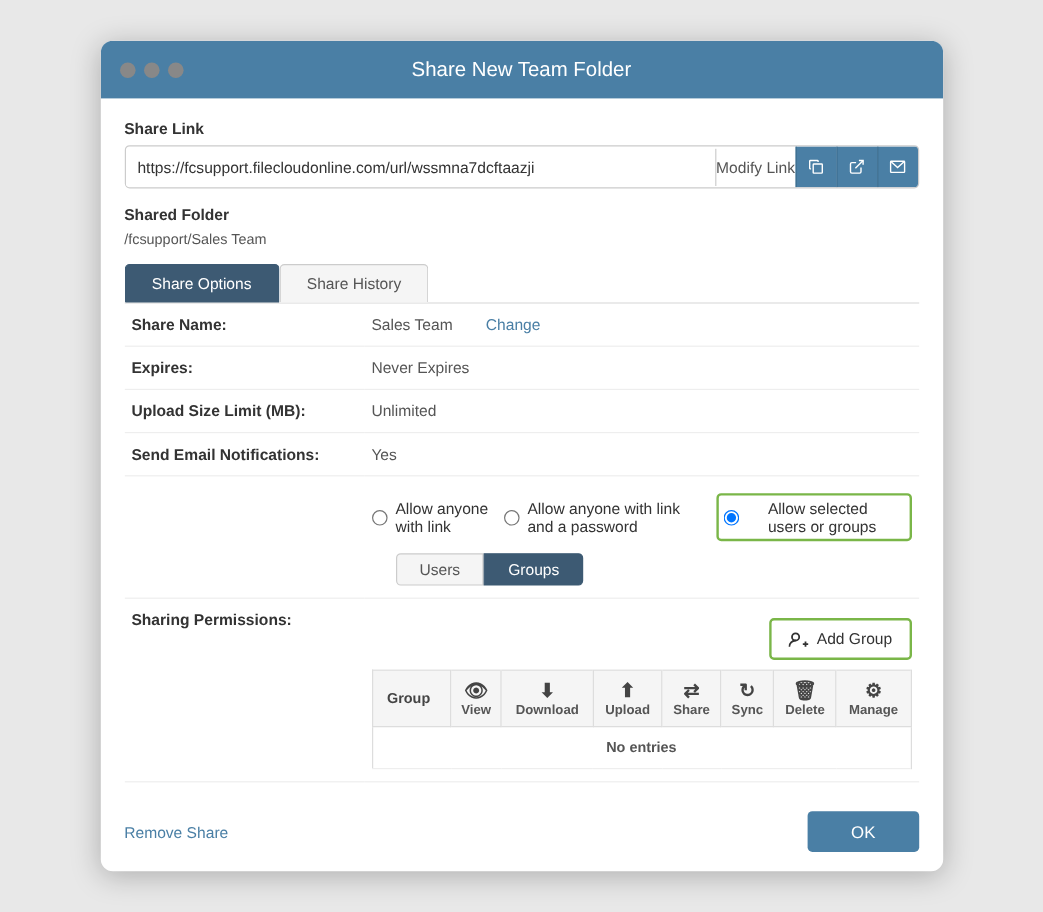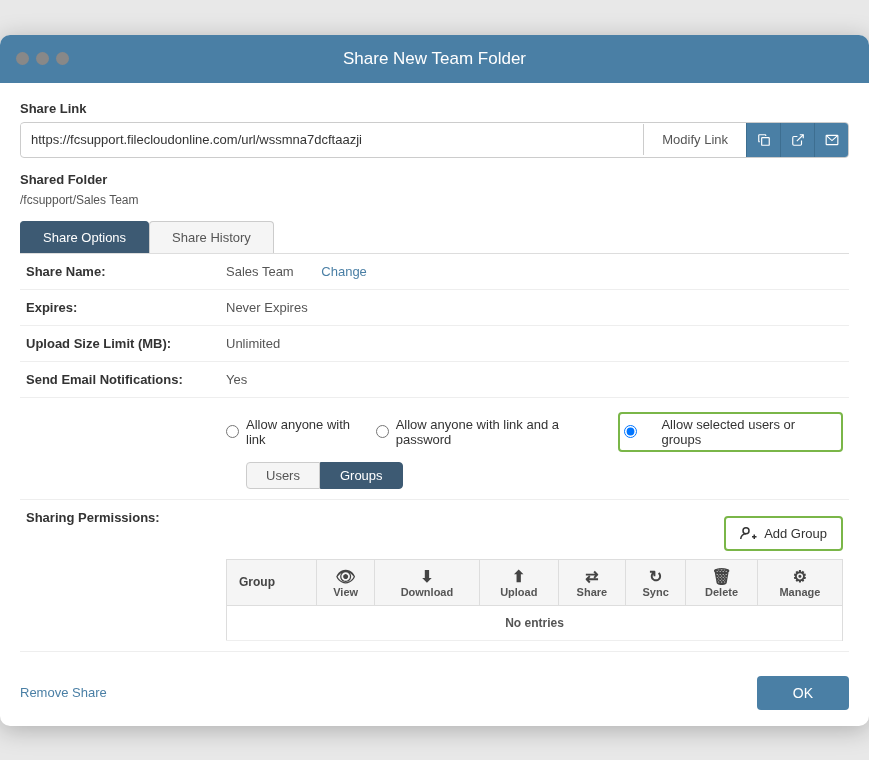--- a/index.html
+++ b/index.html
@@ -6,21 +6,21 @@
     body {
       font-family: -apple-system, BlinkMacSystemFont, 'Segoe UI', Arial, sans-serif;
       background: #e8e8e8;
       display: flex;
       justify-content: center;
       align-items: center;
       min-height: 100vh;
       font-size: 13px;
     }
     .modal {
-      width: 869px;
+      width: 702px;
       background: #fff;
       border-radius: 10px;
       overflow: hidden;
       box-shadow: 0 4px 24px rgba(0,0,0,0.25);
     }
     .modal-header {
       background: #4a7fa5;
       padding: 14px 20px;
       display: flex;
       align-items: center;
@@ -69,21 +69,21 @@
       outline: none;
       padding: 8px 10px;
       font-size: 13px;
       color: #333;
       background: #fff;
     }
     .modify-link-btn {
       border: none;
       background: none;
       color: #555;
-      padding: 8px 18px;
+      padding: 8px 0;
       cursor: pointer;
       font-size: 13px;
       border-left: 1px solid #ccc;
     }
     .icon-btn {
       border: none;
       background: #4a7fa5;
       color: #fff;
       width: 34px;
       height: 34px;

